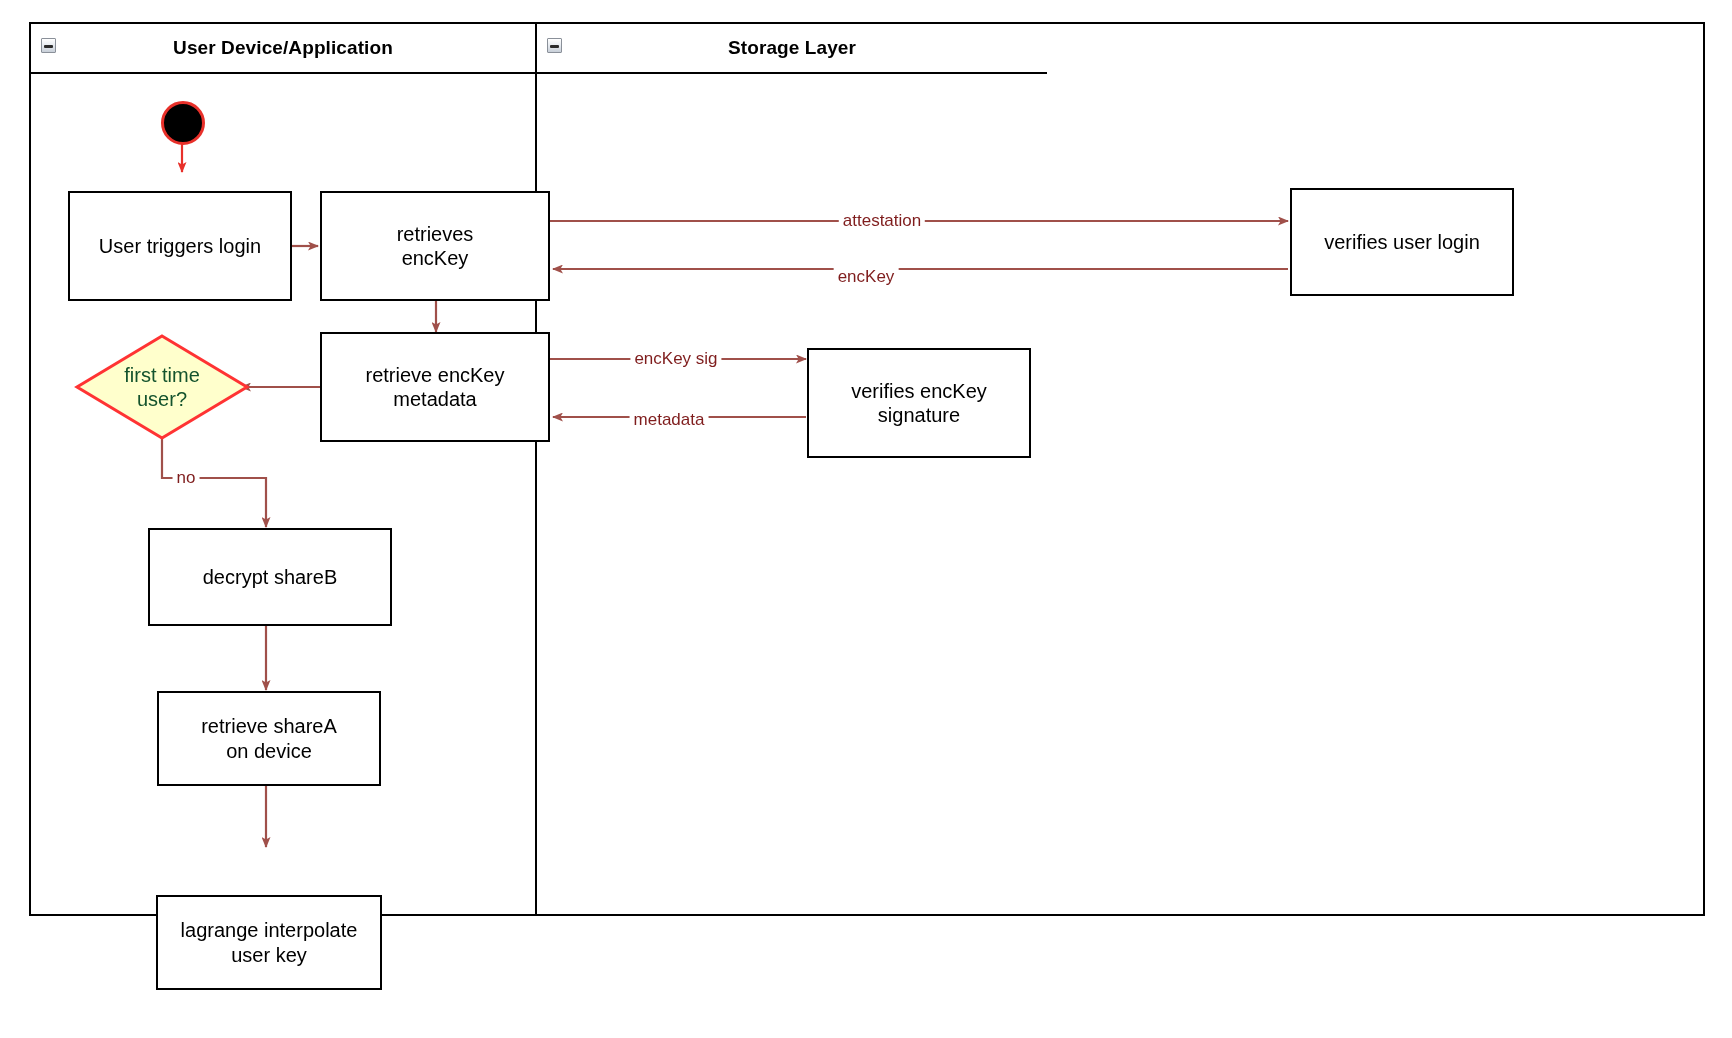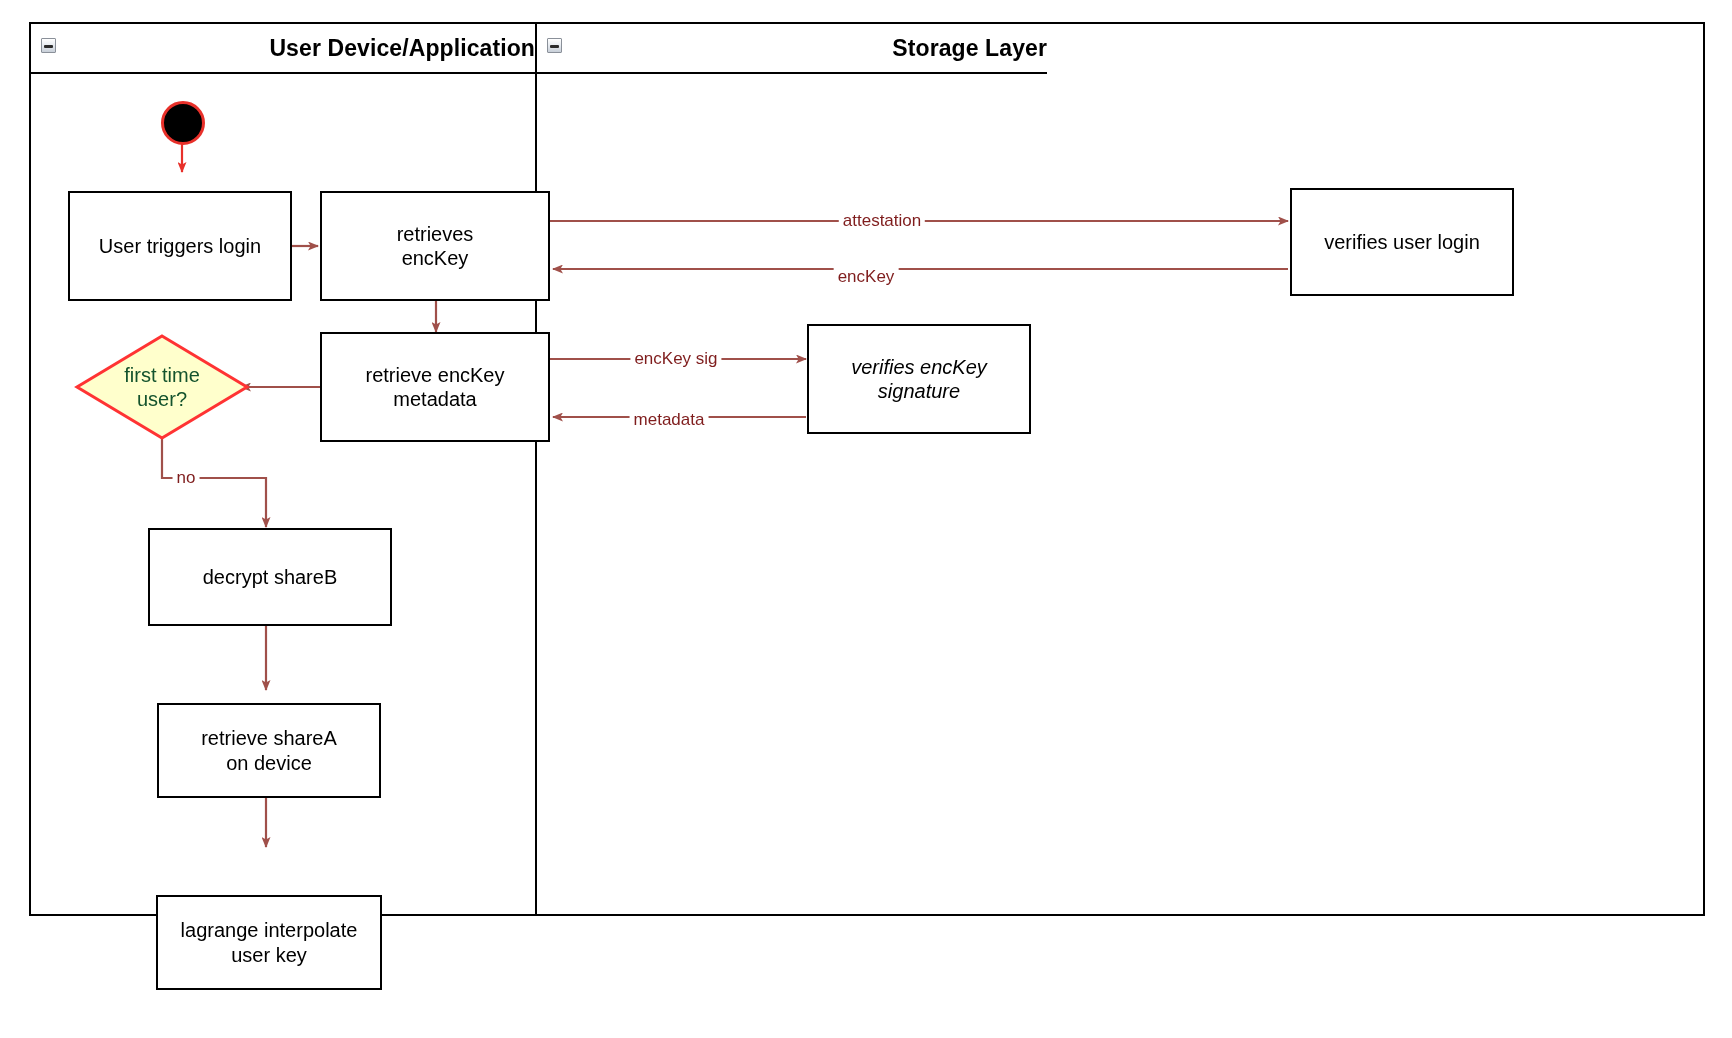--- a/index.html
+++ b/index.html
@@ -49,22 +49,22 @@
     height: 50px;
     box-sizing: border-box;
     border-bottom: 2px solid #000000;
     background: #ffffff;
   }
   .lane-title {
     position: absolute;
     left: 0; right: 0; top: 0;
     height: 48px;
     line-height: 48px;
-    text-align: right;
-    font-size: 23px;
+    text-align: center;
+    font-size: 19px;
     font-weight: bold;
     color: #000000;
     letter-spacing: 0.1px;
   }
 
   
   .collapse-icon {
     position: absolute;
     left: 10px;
     top: 14px;
@@ -244,27 +244,27 @@
   <div class="diamond" style="left:74px; top:333px; width:176px; height:108px;">
     <svg viewBox="0 0 176 108" width="176" height="108" xmlns="http://www.w3.org/2000/svg">
       <polygon points="88,3 173,54 88,105 3,54" fill="#ffffcc" stroke="#ff3333" stroke-width="3"></polygon>
     </svg>
     <span class="dlabel">first time
 user?</span>
   </div>
 
   <div class="node" style="left:148px; top:528px; width:244px; height:98px;">decrypt shareB</div>
 
-  <div class="node" style="left:157px; top:691px; width:224px; height:95px;margin-top:12px;">retrieve shareA
+  <div class="node" style="left:157px; top:691px; width:224px; height:95px;">retrieve shareA
 on device</div>
 
   <div class="node" style="left:156px; top:848px; width:226px; height:95px;margin-top:47px;">lagrange interpolate
 user key</div>
 
-  <div class="node" style="left:807px; top:324px; width:224px; height:110px;font-style:italic;">verifies encKey
+  <div class="node" style="left:807px; top:348px; width:224px; height:110px;">verifies encKey
 signature</div>
 
   <div class="node" style="left:1290px; top:188px; width:224px; height:108px;">verifies user login</div>
 
   <span class="edge-label" style="left:882px; top:221px;">attestation</span>
 
   <span class="edge-label" style="left:866px; top:277px;">encKey</span>
 
   <span class="edge-label" style="left:676px; top:359px;">encKey sig</span>
 

